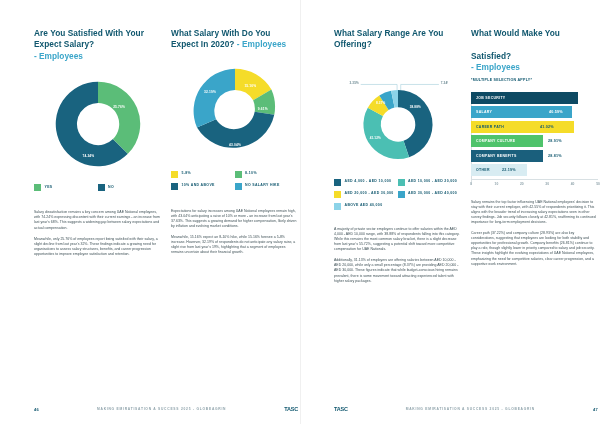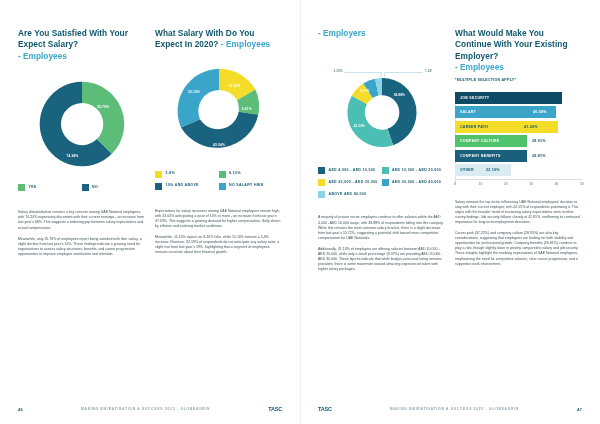--- a/index.html
+++ b/index.html
@@ -4,21 +4,21 @@
 <style>
   * { box-sizing: border-box; margin: 0; padding: 0; }
   html, body {
     width: 600px; height: 424px;
     background: #ffffff;
     font-family: "Liberation Sans", sans-serif;
     overflow: hidden;
   }
   .spread { position: relative; width: 600px; height: 424px; display: flex; }
   .page { position: relative; width: 300px; height: 424px; background: #ffffff; }
-  .page-inner { position: absolute; left: 0; top: 0; width: 300px; height: 424px; padding-left: 32px; }
+  .page-inner { position: absolute; left: 16px; top: 0; width: 300px; height: 424px; padding-left: 32px; }
 
   
   .col {
     position: absolute; top: 28px; width: 127px;
     display: flex; flex-direction: column;
   }
   .col-a { left: 18px; }
   .col-b { left: 155px; }
 
   
@@ -180,21 +180,24 @@
         <span class="footer-center">MAKING EMIRATISATION A SUCCESS 2025 - GLOBEAGRIN</span>
         <span class="footer-logo"><span>TASC</span></span>
       </div>
     </div>
   </div>
 
   <div class="page">
     <div class="page-inner">
 
       <div class="col col-a">
-        <div class="q-sub">- Employers</div>
+        <div class="q-title">
+          <span>What Salary Range Are You</span><br>
+          <span>Offering?</span>
+        </div>
 
         <div class="donut-wrap" style="margin-top:18px;">
           <svg width="100" height="100" viewBox="0 0 110 108">
 
             <line x1="14" y1="16" x2="54" y2="16" stroke="#9cc9d8" stroke-width="0.6"></line>
             <line x1="54" y1="16" x2="54" y2="24" stroke="#9cc9d8" stroke-width="0.6"></line>
             <line x1="58" y1="16" x2="100" y2="16" stroke="#9cc9d8" stroke-width="0.6"></line>
             <line x1="58" y1="16" x2="58" y2="24" stroke="#9cc9d8" stroke-width="0.6"></line>
             <text class="callout-label" x="12" y="15" text-anchor="end">3.35%</text>
             <text class="callout-label" x="102" y="15" text-anchor="start">7.24%</text>
@@ -242,22 +245,22 @@
 
         <div style="margin-top:12px;">
           <p class="body-p">A majority of private sector employers continue to offer salaries within the AED 4,000 - AED 10,000 range, with 38.88% of respondents falling into this category. While this remains the most common salary bracket, there is a slight decrease from last year's 55.72%, suggesting a potential shift toward more competitive compensation for UAE Nationals.</p>
           <p class="body-p">Additionally, 31.13% of employers are offering salaries between AED 10,000 - AED 20,000, while only a small percentage (8.37%) are providing AED 20,000 - AED 30,000. These figures indicate that while budget-conscious hiring remains prevalent, there is some movement toward attracting experienced talent with higher salary packages.</p>
         </div>
       </div>
 
       <div class="col col-b">
         <div class="q-title">
           <span>What Would Make You</span><br>
-          <span>Continue With Your Existing</span><br>
-          <span>Employer?</span>
+          <br>
+          <span>Satisfied?</span>
         </div>
         <div class="q-sub">- Employees</div>
         <div class="q-note">*MULTIPLE SELECTION APPLY*</div>
 
         <div class="barchart" style="margin-top:10px;">
           <div class="axis-vline" style="height:93px;"></div>
 
           <div class="bar-row">
             <div class="bar" style="width:107px;background:#0e4a63;">
               <span class="bar-label" style="color:#ffffff;">JOB SECURITY</span>

